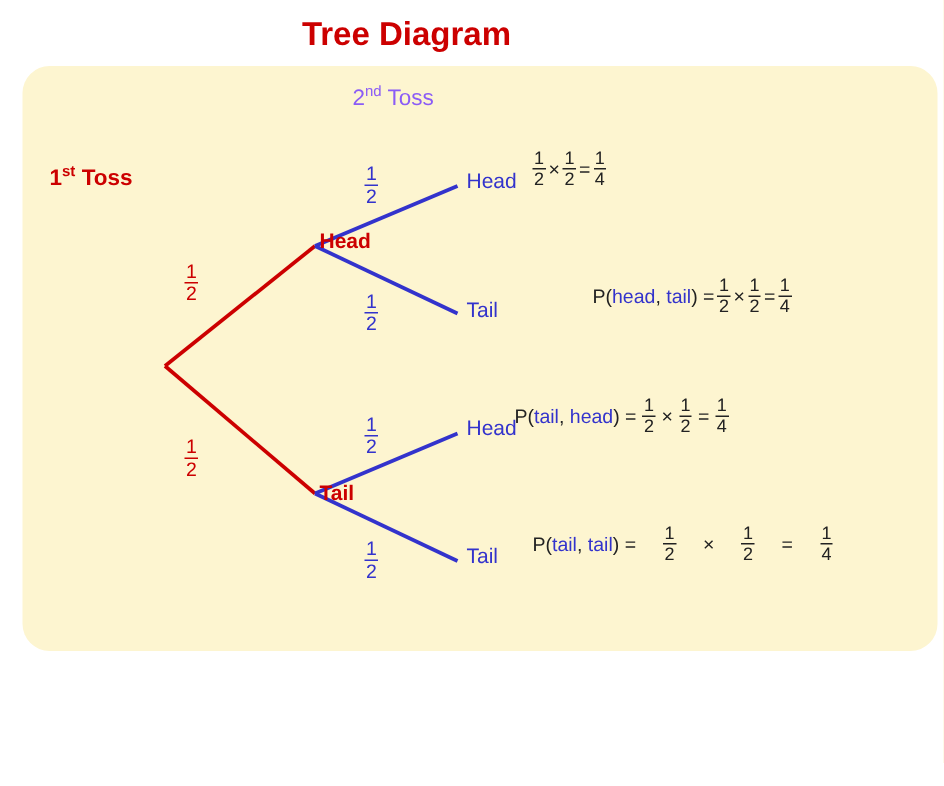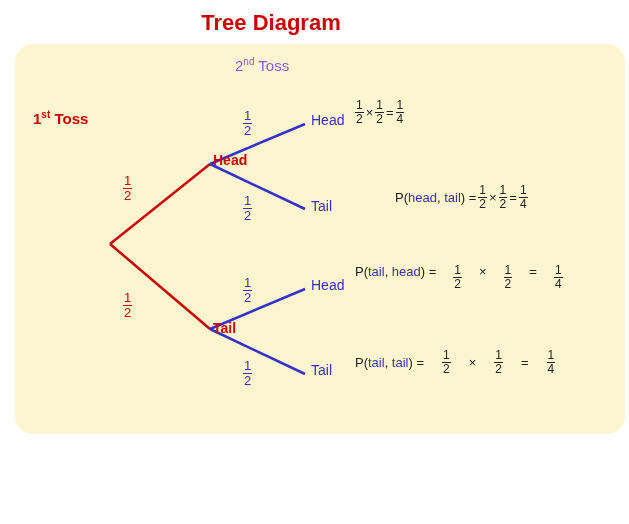--- a/index.html
+++ b/index.html
@@ -182,21 +182,21 @@
         <span style="border-bottom:1px solid #222;padding:0 1px;">1</span>
         <span style="padding:0 1px;">2</span>
       </span>
       <span>=</span>
       <span style="display:inline-flex;flex-direction:column;align-items:center;font-size:12px;line-height:1.1;">
         <span style="border-bottom:1px solid #222;padding:0 1px;">1</span>
         <span style="padding:0 1px;">4</span>
       </span>
     </div>
 
-    <div style="position:absolute; top:220px; left:340px; font-size:13px; color:#222; display:flex; align-items:flex-start; gap:17px;">
+    <div style="position:absolute; top:220px; left:328px; font-size:13px; color:#222; display:flex; align-items:center; gap:4px;">
       <span>P(<span style="color:#3333cc">tail</span>, <span style="color:#3333cc">head</span>) =</span>
       <span style="display:inline-flex;flex-direction:column;align-items:center;font-size:12px;line-height:1.1;">
         <span style="border-bottom:1px solid #222;padding:0 1px;">1</span>
         <span style="padding:0 1px;">2</span>
       </span>
       <span>×</span>
       <span style="display:inline-flex;flex-direction:column;align-items:center;font-size:12px;line-height:1.1;">
         <span style="border-bottom:1px solid #222;padding:0 1px;">1</span>
         <span style="padding:0 1px;">2</span>
       </span>

